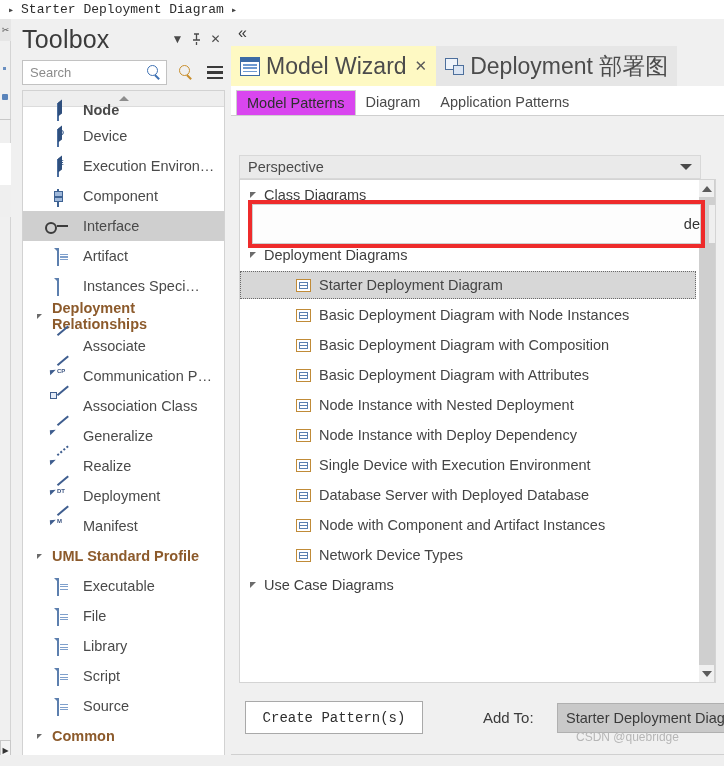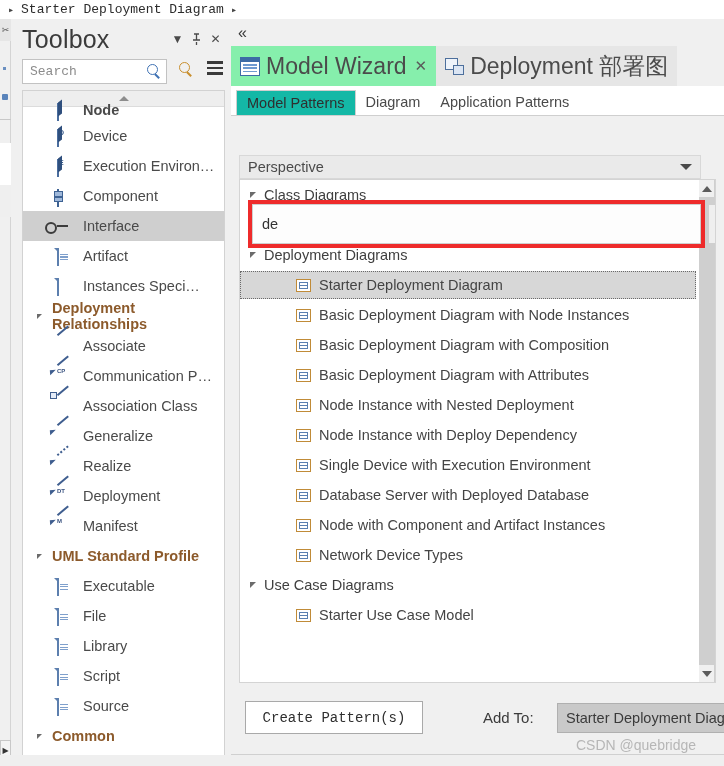--- a/index.html
+++ b/index.html
@@ -55,21 +55,21 @@
   }
   #toolbox-title {
     font-size: 25px; color: #3b3b3b; font-weight: 400; letter-spacing: .2px;
     flex: 1; line-height: 1;
   }
   .tb-hdr-btn {
     width: 19px; height: 19px; display: flex; align-items: center; justify-content: center;
     color: #4a4a4a; font-size: 12px; cursor: default;
   }
   #toolbox-search-row {
-    display: flex; height: 27px; margin: 0 6px 0 11px; gap: 9px; font-family: Liberation Mono, monospace;
+    display: flex; align-items: center; height: 27px; margin: 0 6px 0 11px; gap: 9px;
   }
   #search-box {
     flex: 1; height: 25px; background: #ffffff; border: 1px solid #c2c2c2;
     display: flex; align-items: center; padding: 0 4px 0 7px;
   }
   #search-placeholder { flex: 1; font-size: 13px; color: #8b8b8b; }
   .mag {
     display: inline-block; width: 15px; height: 15px; position: relative;
   }
   .mag::before {
@@ -183,21 +183,21 @@
   }
   #wizard-collapse {
     height: 27px; display: flex; align-items: center; padding-left: 7px;
     font-size: 16px; color: #3a3a3a;
   }
   #wizard-tabs { display: flex; align-items: flex-end; height: 40px; }
   .wz-tab {
     display: flex; align-items: center; gap: 6px; height: 40px;
     padding: 0 9px; font-size: 23px; color: #4b4b4b; white-space: nowrap;
   }
-  .wz-tab.active { background: #86efac; }
+  .wz-tab.active { background: #fef9c3; }
   .wz-tab.inactive { background: #e6e6e6; }
   .tab-close { font-size: 15px; color: #5a5a5a; margin-left: 2px; }
   .ic-wizard {
     width: 20px; height: 19px; background: #ffffff; border: 1.5px solid #3d6ba5; position: relative;
   }
   .ic-wizard::before {
     content: ""; position: absolute; left: 0; top: 0; right: 0; height: 4px; background: #3d6ba5;
   }
   .ic-wizard::after {
     content: ""; position: absolute; left: 2px; top: 6px; right: 2px; height: 9px;
@@ -218,21 +218,21 @@
   #wizard-subtabs {
     display: flex; align-items: flex-end; height: 30px;
     background: #ffffff; padding-left: 5px; border-bottom: 1px solid #cfcfcf;
     overflow: hidden;
   }
   .wz-subtab {
     height: 26px; padding: 0 10px; font-size: 14.5px; color: #4a4a4a;
     display: flex; align-items: center; white-space: nowrap;
   }
   .wz-subtab.active {
-    background: #14b8a6; border: 1px solid #cfcfcf; border-bottom: 1px solid #ffffff;
+    background: #d946ef; border: 1px solid #cfcfcf; border-bottom: 1px solid #ffffff;
     position: relative; top: 1px; color: #2f2f2f;
   }
 
   #wizard-body {
     position: absolute; left: 0; top: 136px; right: 0; bottom: 0; background: #f0f0f0;
   }
   #perspective-row {
     position: absolute; left: 8px; top: 0; right: 23px; height: 24px;
     background: #eaeaea; border: 1px solid #d8d8d8;
     display: flex; align-items: center; padding: 0 8px;
@@ -273,21 +273,21 @@
 
   
   #search-overlay {
     position: absolute; left: 8px; top: 20px; width: 457px; height: 48px;
     border: 4px solid #ee2b2b; z-index: 9;
   }
   #search-overlay-inner {
     position: absolute; left: 0; top: 0; right: 0; bottom: 0;
     background: #fdfdfd; border: 1px solid #cfcfcf;
     display: flex; align-items: center; padding-left: 9px;
-    font-size: 14.5px; color: #333;
+    font-size: 14.5px; color: #333; justify-content: flex-end;
   }
   #search-clear-btn {
     position: absolute; left: 469px; top: 25px; width: 36px; height: 38px;
     background: #efefef; display: flex; align-items: center; justify-content: center;
     z-index: 10; color: #5a86bd; font-size: 19px;
   }
 
   
   #tree-vscroll {
     position: absolute; right: 8px; top: 24px; width: 17px; bottom: 83px;
@@ -315,22 +315,22 @@
   #addto-label {
     position: absolute; left: 244px; top: 18px; font-size: 15px; color: #3b3b3b;
   }
   #addto-select {
     position: absolute; left: 318px; top: 12px; right: -8px; height: 30px;
     background: #c9c9c9; border: 1px solid #b0b0b0;
     display: flex; align-items: center; padding-left: 8px;
     font-size: 14.5px; color: #3a3a3a; white-space: nowrap; overflow: hidden;
   }
   #watermark {
-    position: absolute; left: 576px; bottom: 13px;
-    font-size: 14px; color: #b6b6b6;
+    position: absolute; left: 576px; bottom: 22px;
+    font-size: 12px; color: #b6b6b6;
   }
   #bottom-rule {
     position: absolute; left: 231px; bottom: 11px; width: 493px; height: 1px; background: #d0d0d0;
   }
   #bottom-strip {
     position: absolute; left: 0; bottom: 0; width: 724px; height: 11px; background: #efefef;
   }
 </style>
 </head>
 <body>
@@ -571,24 +571,20 @@
           <span>Node with Component and Artifact Instances</span>
         </div>
         <div class="tr-row tr-leaf">
           <span class="ic-pattern"></span>
           <span>Network Device Types</span>
         </div>
         <div class="tr-row tr-group">
           <span class="tri"></span>
           <span>Use Case Diagrams</span>
         </div>
-        <div class="tr-row tr-leaf">
-          <span class="ic-pattern"></span>
-          <span>Starter Use Case Model</span>
-        </div>
       </div>
 
       <div id="search-overlay">
         <div id="search-overlay-inner">
           <span>de</span>
         </div>
       </div>
       <div id="search-clear-btn">✕</div>
     </div>
 

